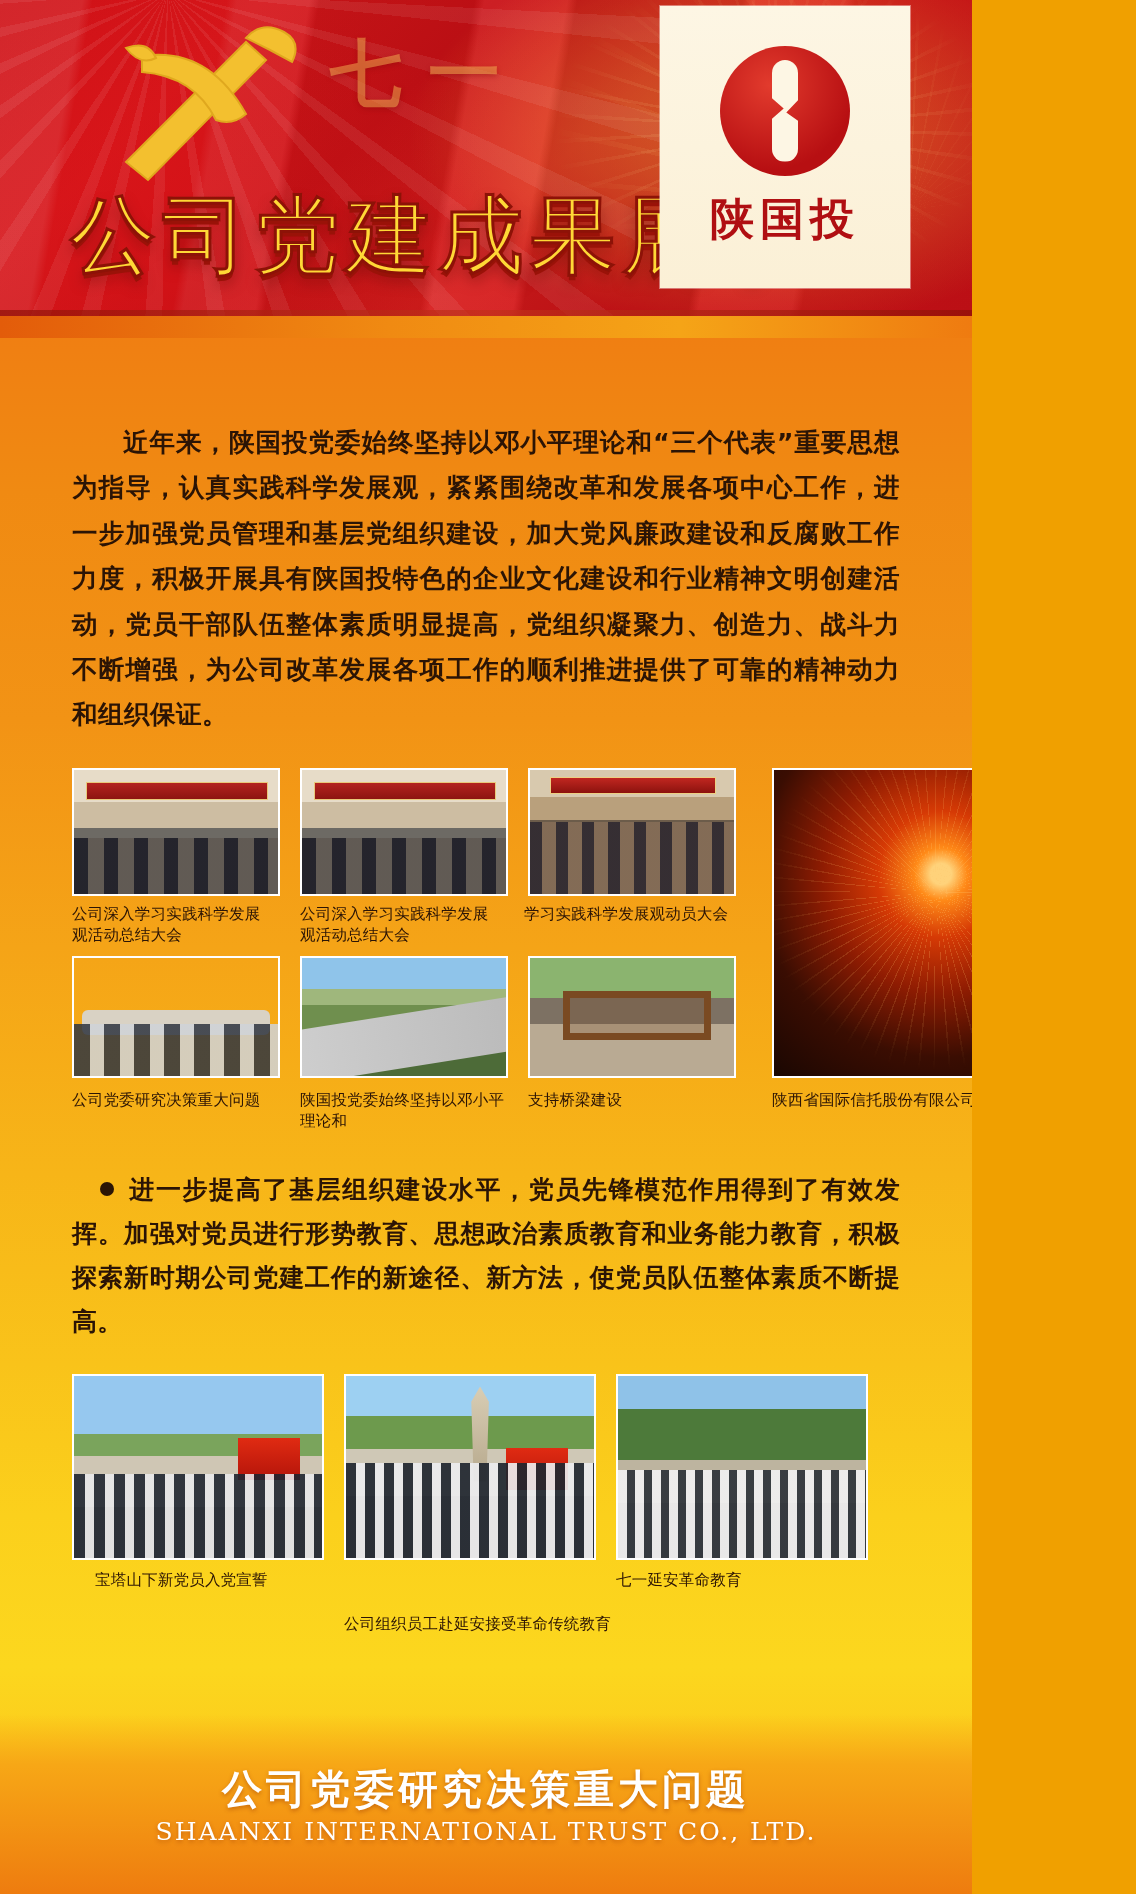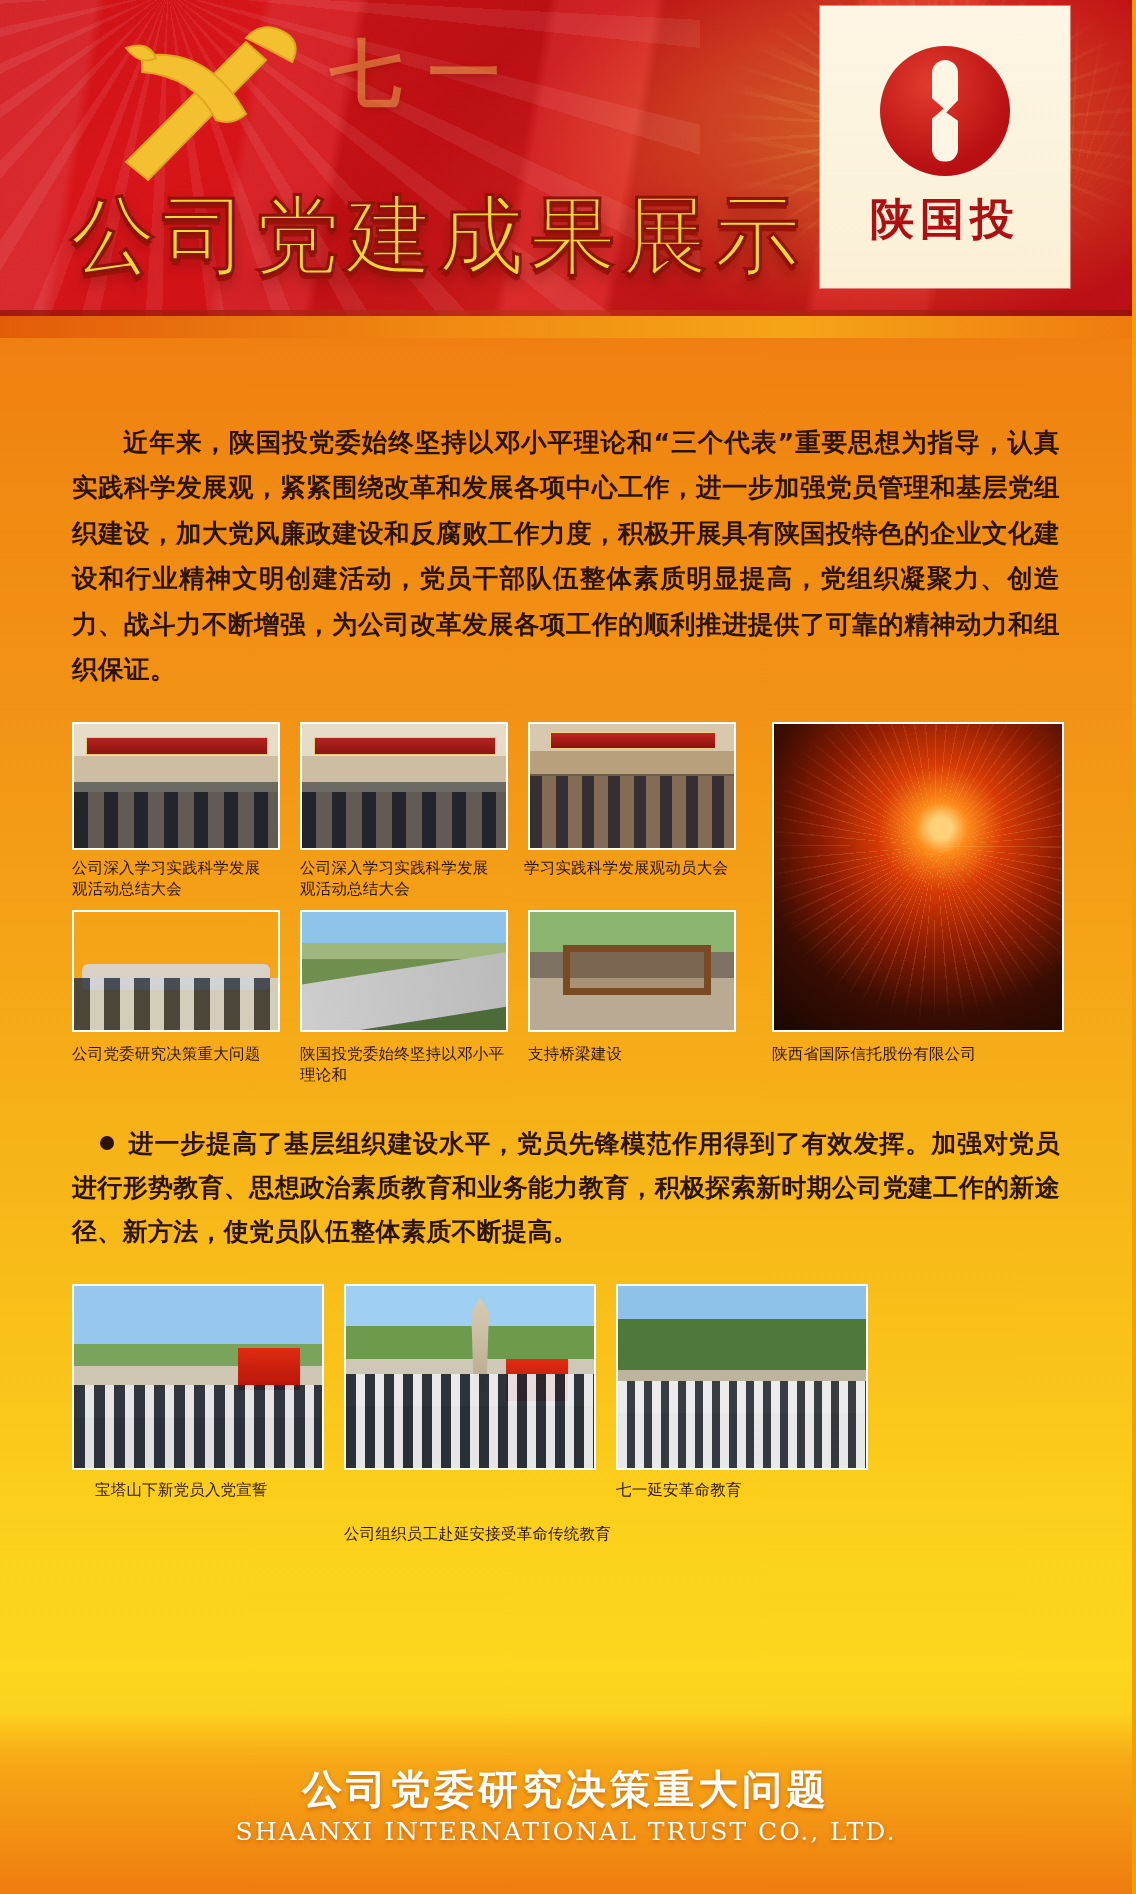--- a/index.html
+++ b/index.html
@@ -4,21 +4,21 @@
 <style>
   * { box-sizing: border-box; margin: 0; padding: 0; }
   body {
     width: 1136px; height: 1894px;
     font-family: "DejaVu Sans", "Liberation Sans", sans-serif;
     background: #f0a000;
     overflow: hidden;
   }
   .poster {
     position: relative;
-    width: 1132px; height: 1894px;
+    width: 972px; height: 1894px;
     background: linear-gradient(180deg,
       #e8590c 0%, #ee6a10 5%, #f07a12 14%,
       #f08a12 26%, #f29315 38%, #f5a417 50%,
       #f7b518 62%, #f9c31a 72%, #fbd01c 80%,
       #fcd71e 88%, #fbc91c 94%, #f5a417 100%);
     overflow: hidden;
   }
   
   .header {
     position: relative;

